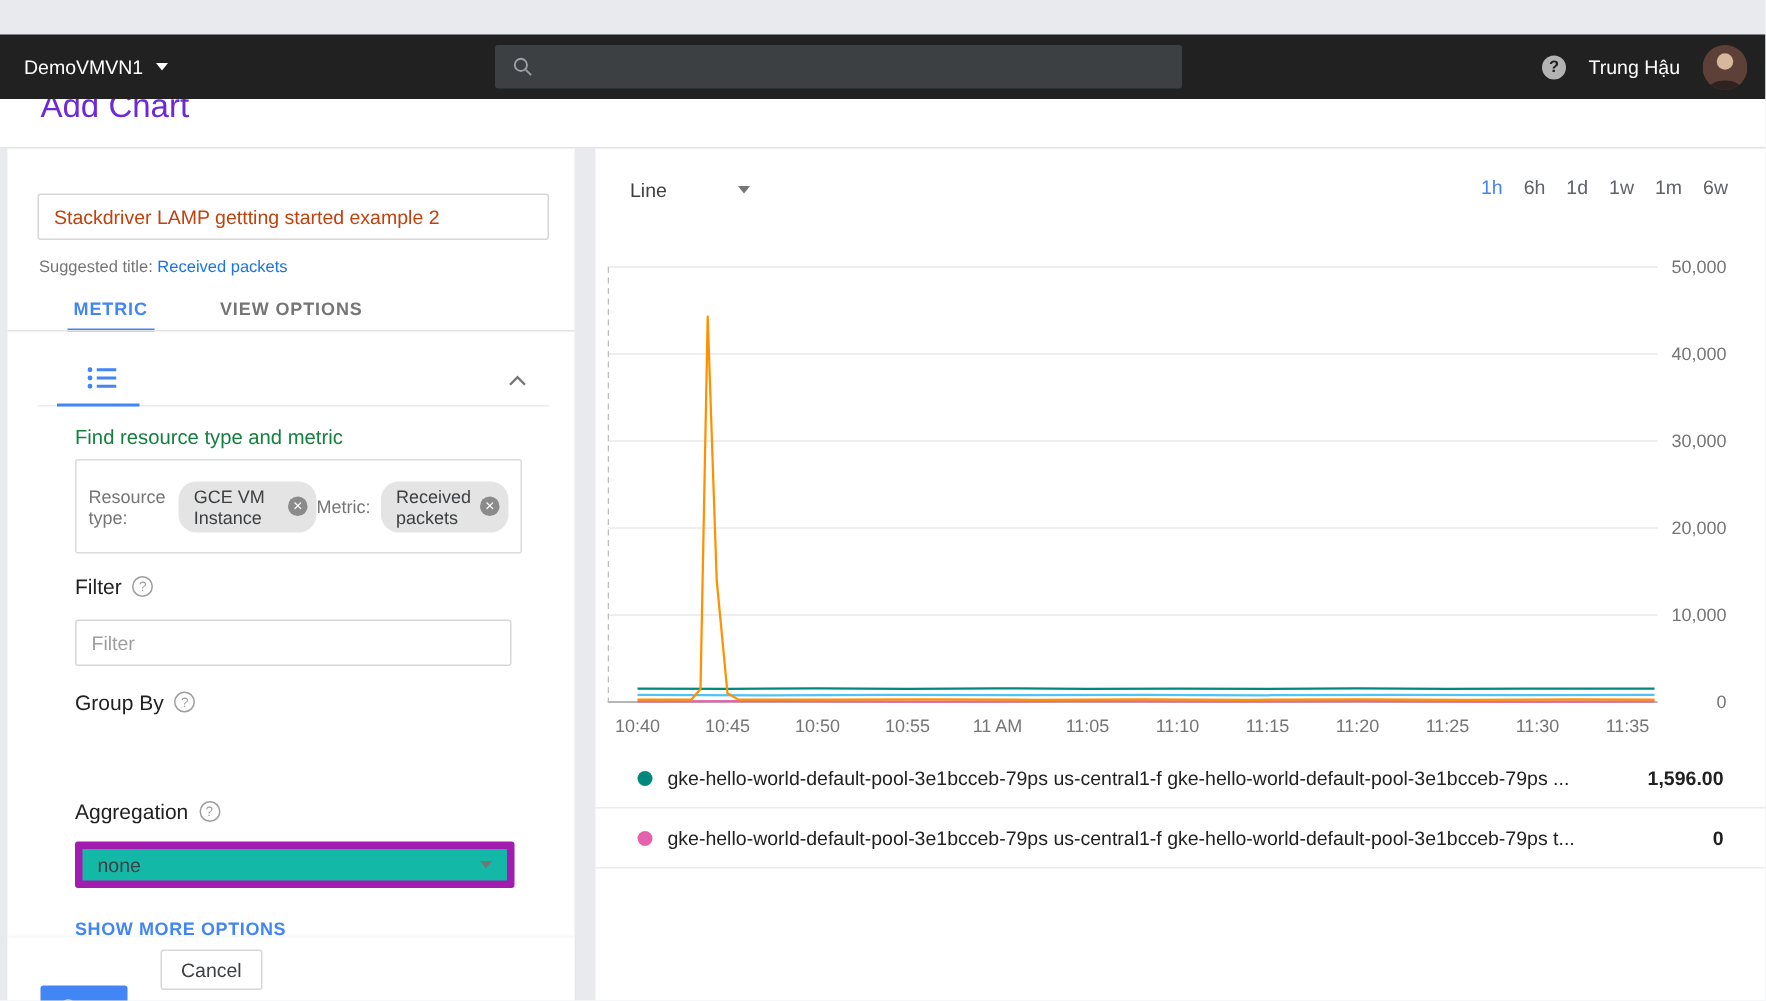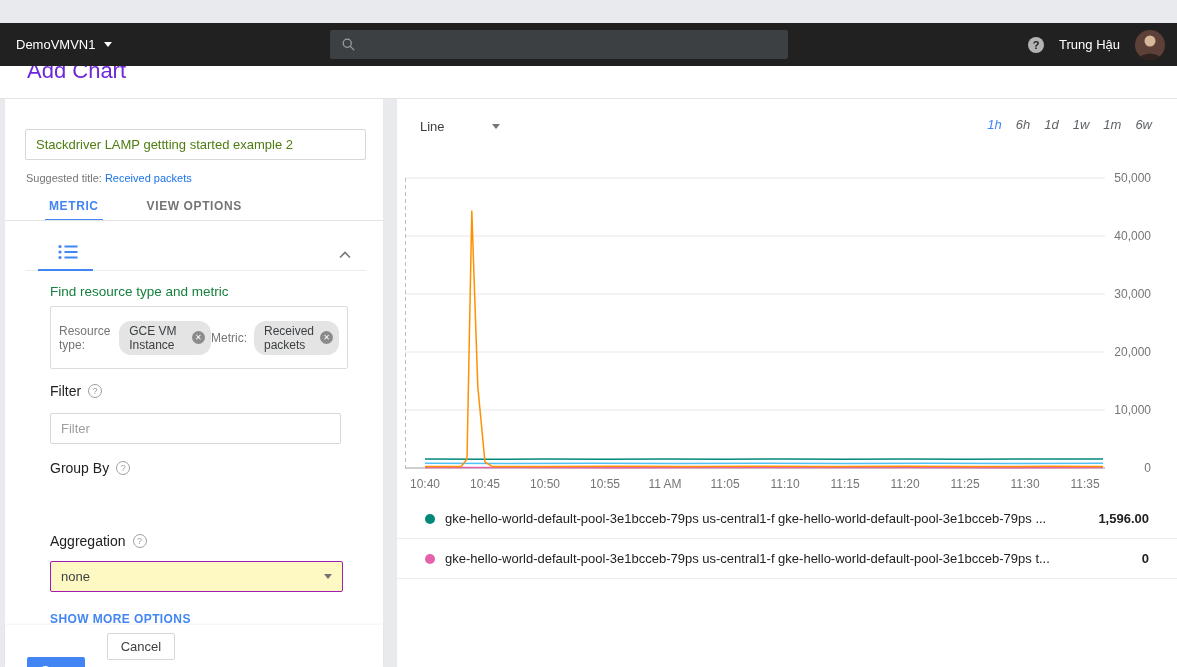--- a/index.html
+++ b/index.html
@@ -54,21 +54,21 @@
   .page-title { position:absolute; left:27px; top:0; line-height:55px; font-size:22px; color:#6d28d9; }
 
   
   .left-panel {
     position:absolute; left:5px; top:99px; width:378px; height:568px;
     background:#fff; z-index:4;
   }
   .title-input {
     position:absolute; left:20px; top:30px; width:341px; height:31px;
     border:1px solid #d7d7d7; border-radius:2px; padding:0 10px;
-    font-size:13px; color:#4d7c0f; font-family:inherit; outline:none; background:#fff;
+    font-size:13px; color:#c2410c; font-family:inherit; outline:none; background:#fff;
   }
   .suggested { position:absolute; left:21px; top:73px; font-size:11px; color:#757575; }
   .suggested a { color:#1a73e8; text-decoration:none; cursor:pointer; }
   .tabs { position:absolute; left:40px; top:92px; display:flex; gap:40px; height:29px; }
   .tab {
     font-size:12px; font-weight:bold; letter-spacing:.6px; color:#757575;
     display:flex; align-items:center; cursor:pointer; position:relative; padding:0 4px;
   }
   .tab.active { color:#4285f4; }
   .tab.active::after {
@@ -105,23 +105,23 @@
     font-size:9px; display:flex; align-items:center; justify-content:center; cursor:pointer;
   }
   .text-input {
     position:absolute; left:45px; width:291px; height:31px;
     border:1px solid #d7d7d7; border-radius:2px; padding:0 10px;
     font-size:13px; color:#212121; font-family:inherit; outline:none; background:#fff;
   }
   .text-input::placeholder { color:#9e9e9e; }
   .select-box {
     position:absolute; left:45px; top:462px; width:293px; height:31px;
-    border:1px solid #a21caf; border-radius:2px; padding:0 10px;
+    border:5px solid #a21caf; border-radius:2px; padding:0 10px;
     display:flex; align-items:center; justify-content:space-between;
-    font-size:13px; color:#3c4043; cursor:pointer; background:#fef9c3;
+    font-size:13px; color:#3c4043; cursor:pointer; background:#14b8a6;
   }
   .caret-down-gray {
     width:0; height:0; border-left:4px solid transparent; border-right:4px solid transparent;
     border-top:5px solid #757575;
   }
   .show-more { position:absolute; left:45px; top:513px; font-size:12px; font-weight:bold;
     letter-spacing:.4px; color:#4285f4; cursor:pointer; }
 
   .action-bar {
     position:absolute; left:0; bottom:0; width:378px; height:42px; background:#fff;
@@ -140,21 +140,21 @@
   
   .right-panel {
     position:absolute; left:397px; top:99px; width:780px; height:568px; background:#fff; z-index:4;
   }
   .chart-type-select {
     position:absolute; left:23px; top:15px; width:80px; height:24px;
     display:flex; align-items:center; justify-content:space-between;
     font-size:13px; color:#3c4043; cursor:pointer;
   }
   .time-ranges { position:absolute; right:25px; top:18px; display:flex; gap:14px; font-size:13px; }
-  .range-item { color:#5f6368; cursor:pointer;font-style:italic; }
+  .range-item { color:#5f6368; cursor:pointer; }
   .range-item.active { color:#4285f4; }
 
   .chart-wrap { position:absolute; left:8px; top:71px; width:755px; height:330px; }
 
   .legend-table { position:absolute; left:0; top:400px; width:780px; font-size:13px; }
   .legend-header {
     display:flex; align-items:center; height:37px; padding:0 28px 0 38px;
     font-weight:bold; color:#212121; border-bottom:1px solid #dadce0;
   }
   .legend-header .col-value { margin-left:auto; }

